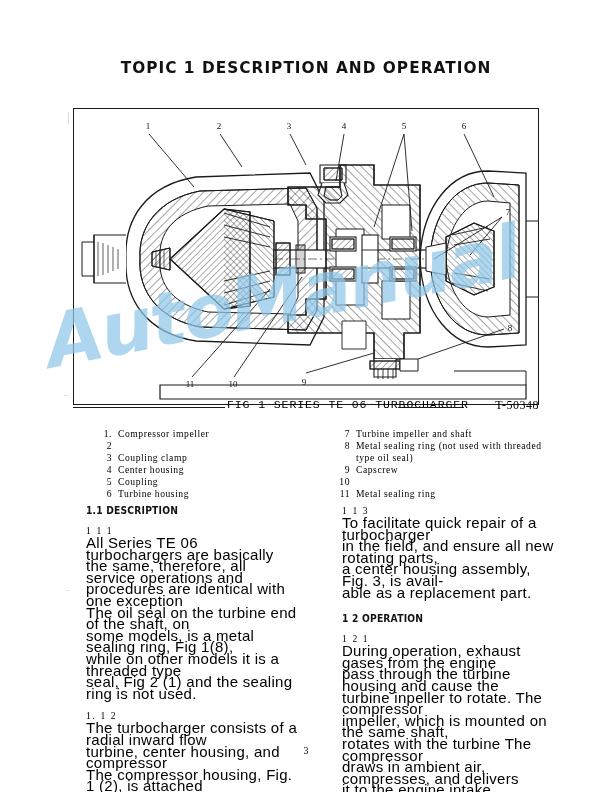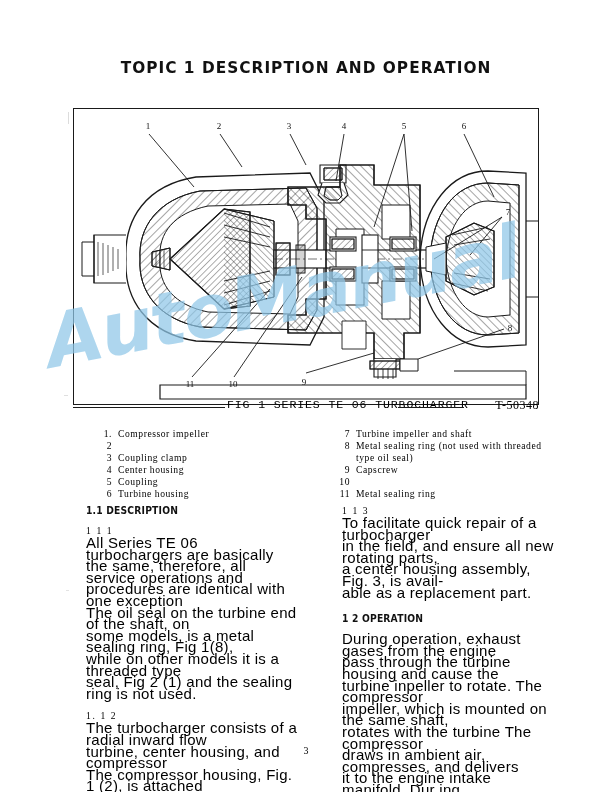--- a/index.html
+++ b/index.html
@@ -441,20 +441,21 @@
   </div>
 
   <div class="col col-right">
     <div class="para-num">1 1 3</div>
     <p class="para-body">To facilitate quick repair of a turbocharger
 in the field, and ensure all new rotating parts,
 a center housing assembly, Fig. 3, is avail-
 able as a replacement part.</p>
     <div class="gap-lg"></div>
     <div class="sec-heading">1 2 OPERATION</div>
+    <div class="para-num">1 2 1</div>
     <p class="para-body">During operation, exhaust gases from the engine
 pass through the turbine housing and cause the
 turbine inpeller to rotate.  The compressor
 impeller, which is mounted on the same shaft,
 rotates with the turbine  The compressor
 draws in ambient air, compresses, and delivers
 it to the engine intake manifold. Dur ing
 operation, the turbocharger responds to engine
 demands by reacting to the flow of engine ex-
 haust gases   As the engine  power output in-

